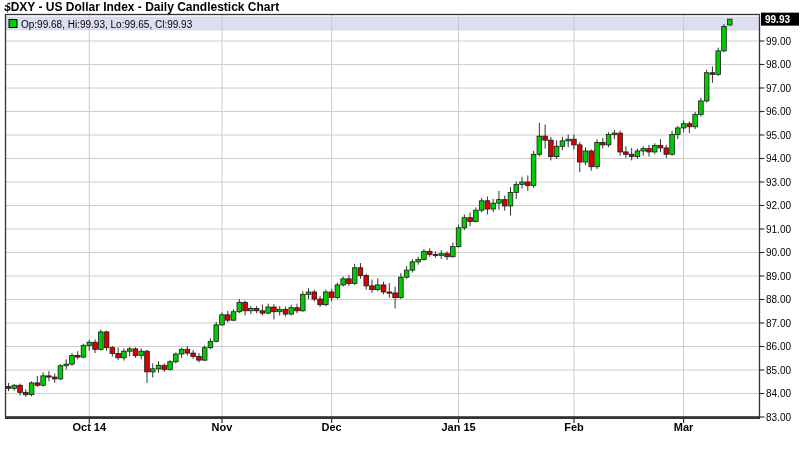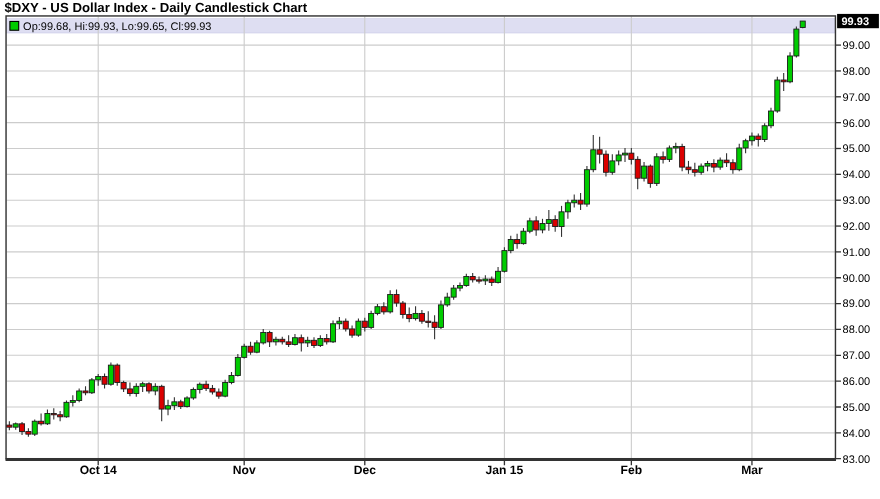--- a/index.html
+++ b/index.html
@@ -1,17 +1,17 @@
 <!DOCTYPE html>
 <html><head>
 <meta charset="utf-8">
 <style>
   html,body{margin:0;padding:0;background:#fff;}
   .chart-root{position:relative;width:800px;height:454px;background:#fff;
-              font-family:"Liberation Sans",sans-serif;overflow:hidden;}
+              font-family:"Liberation Sans",sans-serif;overflow:hidden;border-radius:18px;}
   .chart-title{position:absolute;left:4px;top:0px;font-size:12px;font-weight:bold;
                color:#000;letter-spacing:0px;white-space:nowrap;}
   svg{position:absolute;left:0;top:0;}
   .y-lbl{font:400 10px "Liberation Sans",sans-serif;fill:#000;}
   .x-lbl{font:700 11px "Liberation Sans",sans-serif;fill:#000;}
   .lg-txt{font:400 10px "Liberation Sans",sans-serif;fill:#000;}
   .tag-txt{font:700 10px "Liberation Sans",sans-serif;}
 </style>
 </head>
 <body>

